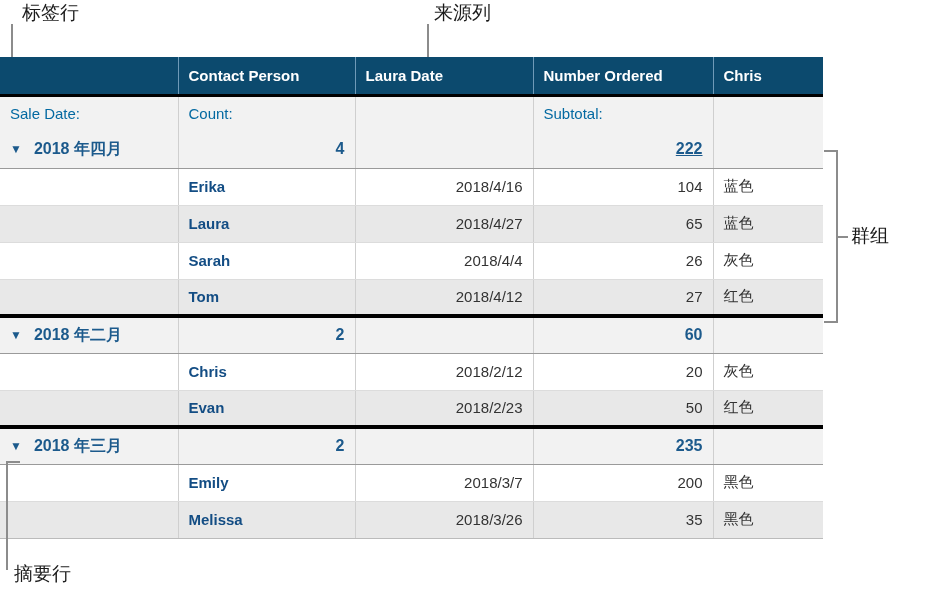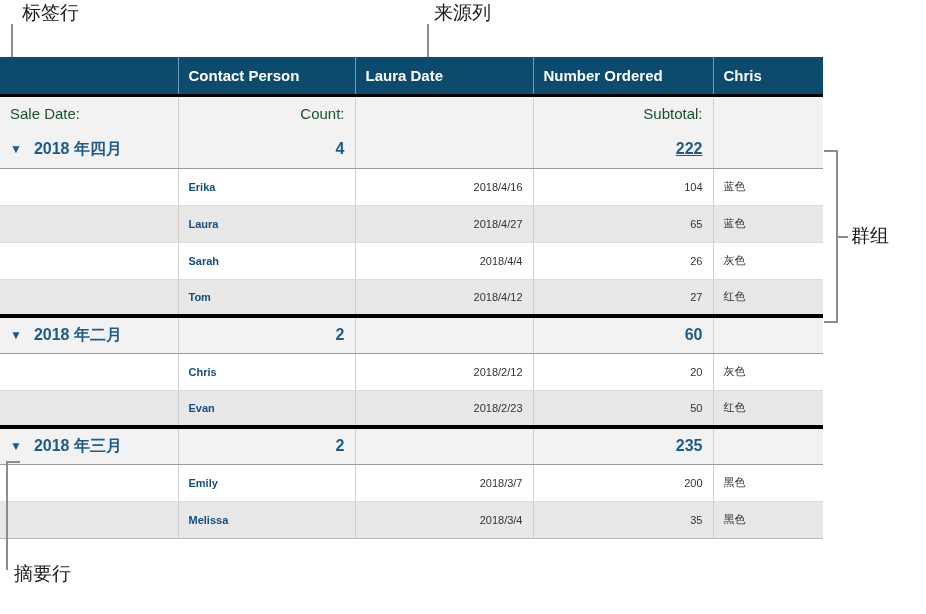--- a/index.html
+++ b/index.html
@@ -96,28 +96,28 @@
     height: 38px;
     border-right: 1px solid #6f9ab8;
     border-bottom: 3px solid #000000;
   }
   tr.head th:last-child { border-right: none; }
   tr.head th.blank { border-right: 1px solid #6f9ab8; }
 
   
   tr.label-row td {
     background: #f2f2f2;
-    color: #14532d;
+    color: #0369a1;
     font-size: 15px;
     border-right: 1px solid #cfcfcf;
     border-bottom: none;
     height: 36px;
   }
   tr.label-row td:last-child { border-right: none; }
-  tr.label-row td.rt { text-align: right; }
+  tr.label-row td.rt { }
 
   
   tr.group-row td {
     background: #f2f2f2;
     color: #1c5a8c;
     font-weight: bold;
     font-size: 16px;
     border-right: 1px solid #cfcfcf;
     border-bottom: 1px solid #9a9a9a;
     height: 37px;
@@ -132,21 +132,21 @@
     font-size: 12px;
     margin-right: 12px;
     vertical-align: 1px;
   }
   .underline-val { text-decoration: underline; }
 
   
   tr.data-row td {
     background: #ffffff;
     color: #333333;
-    font-size: 11px;
+    font-size: 15px;
     border-right: 1px solid #cfcfcf;
     border-bottom: 1px solid #dcdcdc;
   }
   tr.data-row td:last-child { border-right: none; }
   tr.data-row.alt td { background: #e8e8e8; }
   tr.data-row td.name {
     color: #134d84;
     font-weight: bold;
   }
   tr.data-row td.rt { text-align: right; }
@@ -269,21 +269,21 @@
       <tr class="data-row">
         <td></td>
         <td class="name">Emily</td>
         <td class="rt">2018/3/7</td>
         <td class="rt">200</td>
         <td class="lt">黑色</td>
       </tr>
       <tr class="data-row alt bottom-edge">
         <td></td>
         <td class="name">Melissa</td>
-        <td class="rt">2018/3/4</td>
+        <td class="rt">2018/3/26</td>
         <td class="rt">35</td>
         <td class="lt">黑色</td>
       </tr>
 
     </tbody>
   </table>
 </div>
 
 <div class="bracket" style="left:824px; top:150px; width:14px; height:173px;"></div>
 <div class="bracket-tick" style="left:838px; top:236px;"></div>

